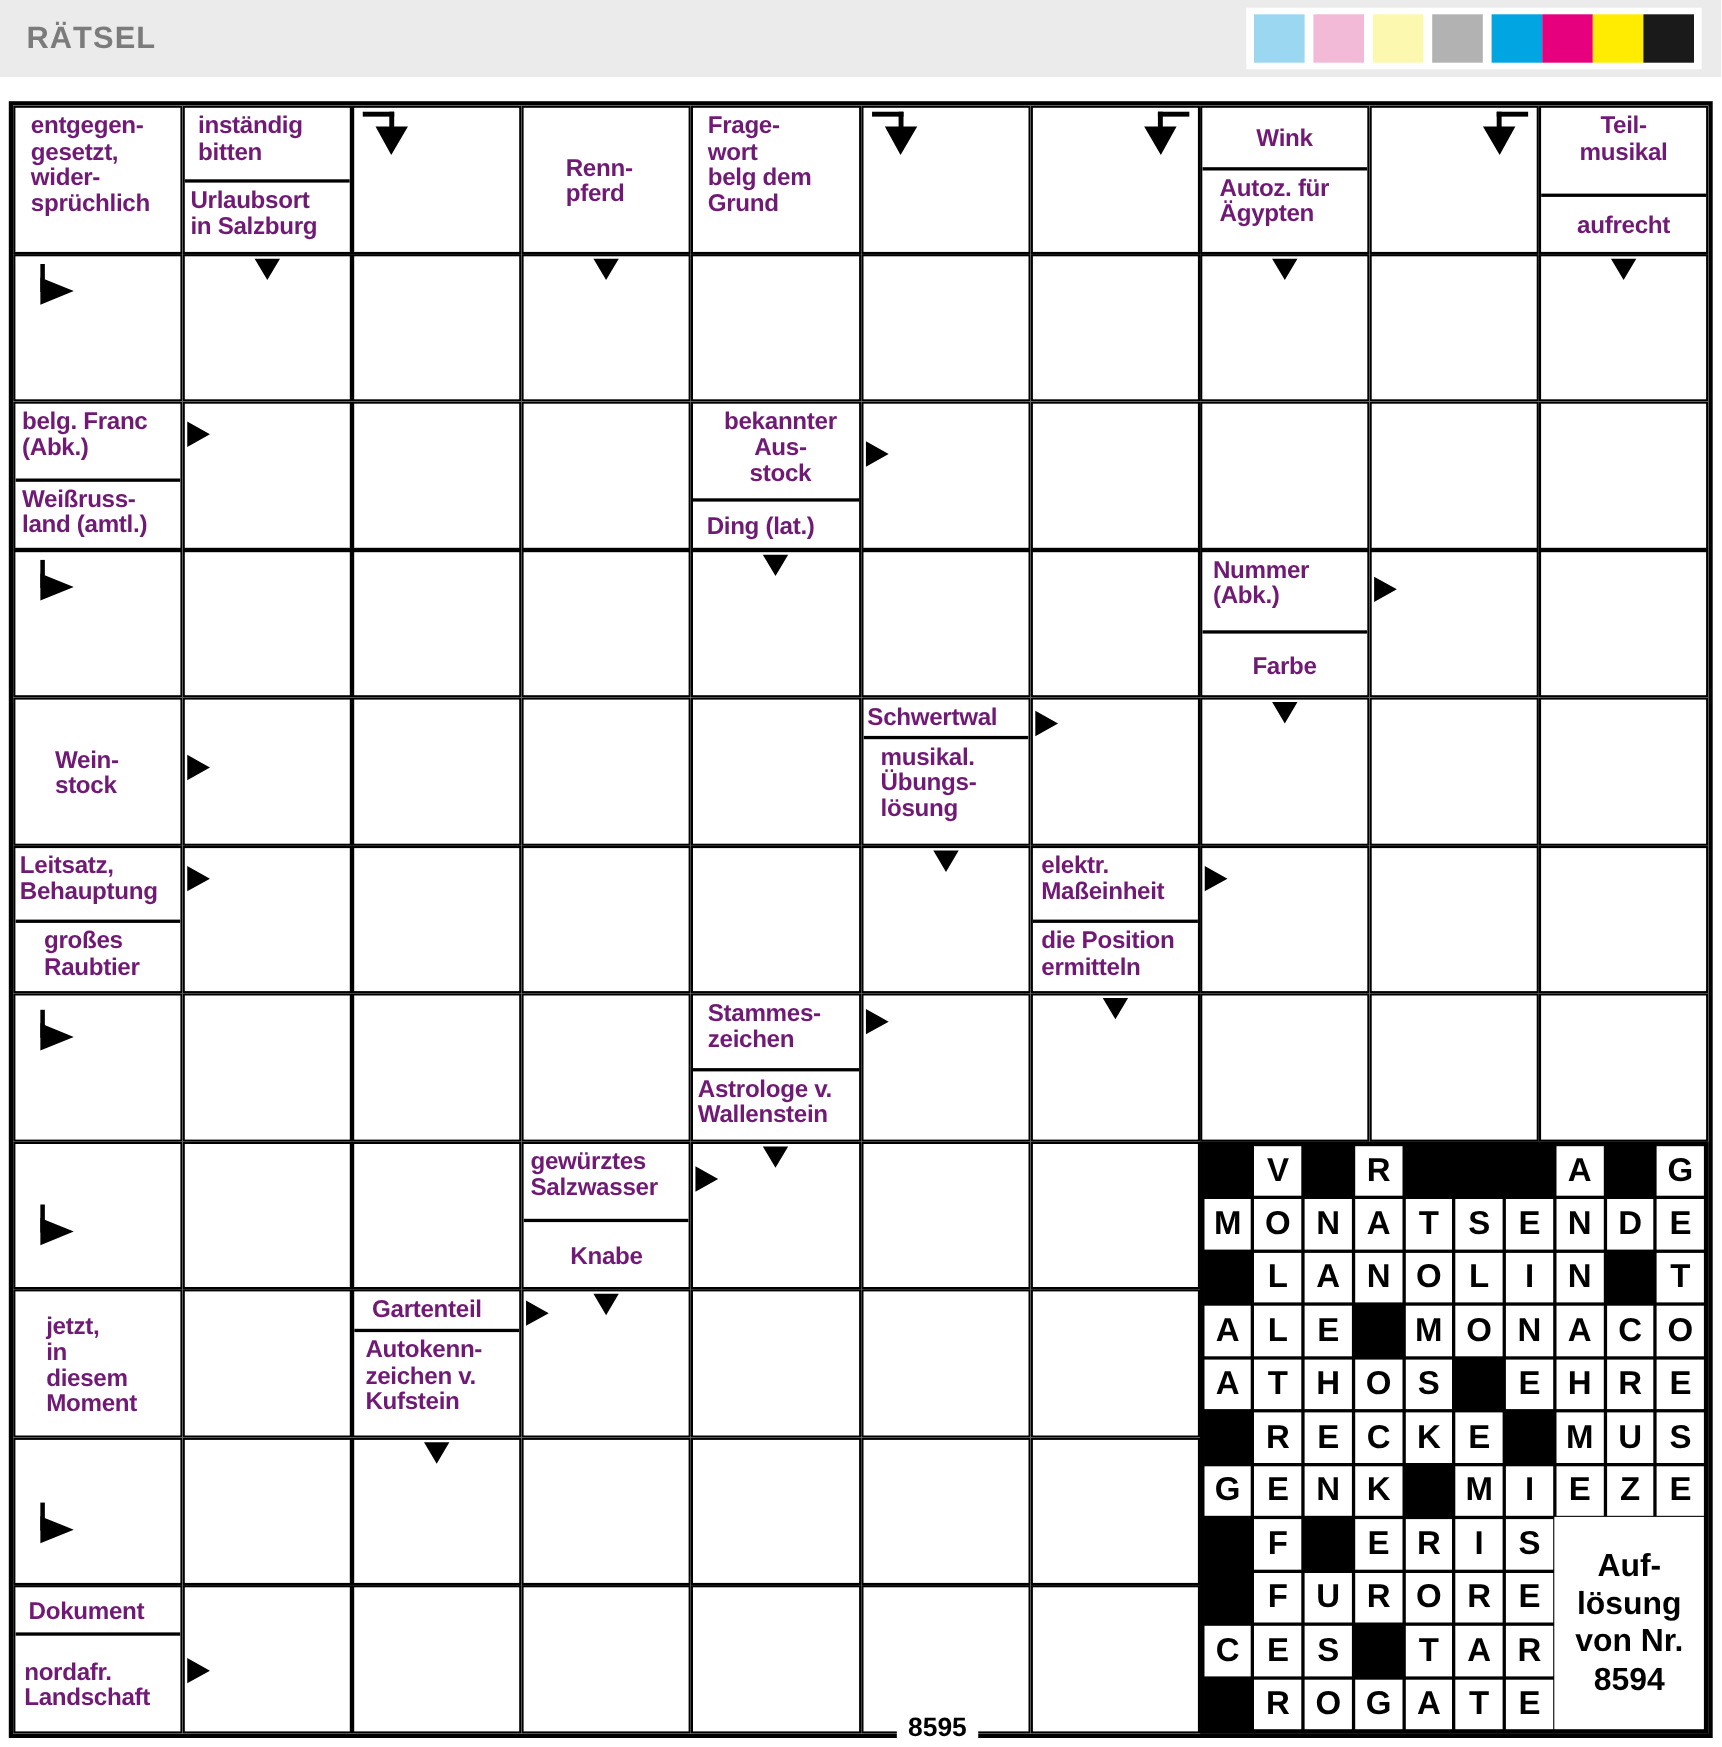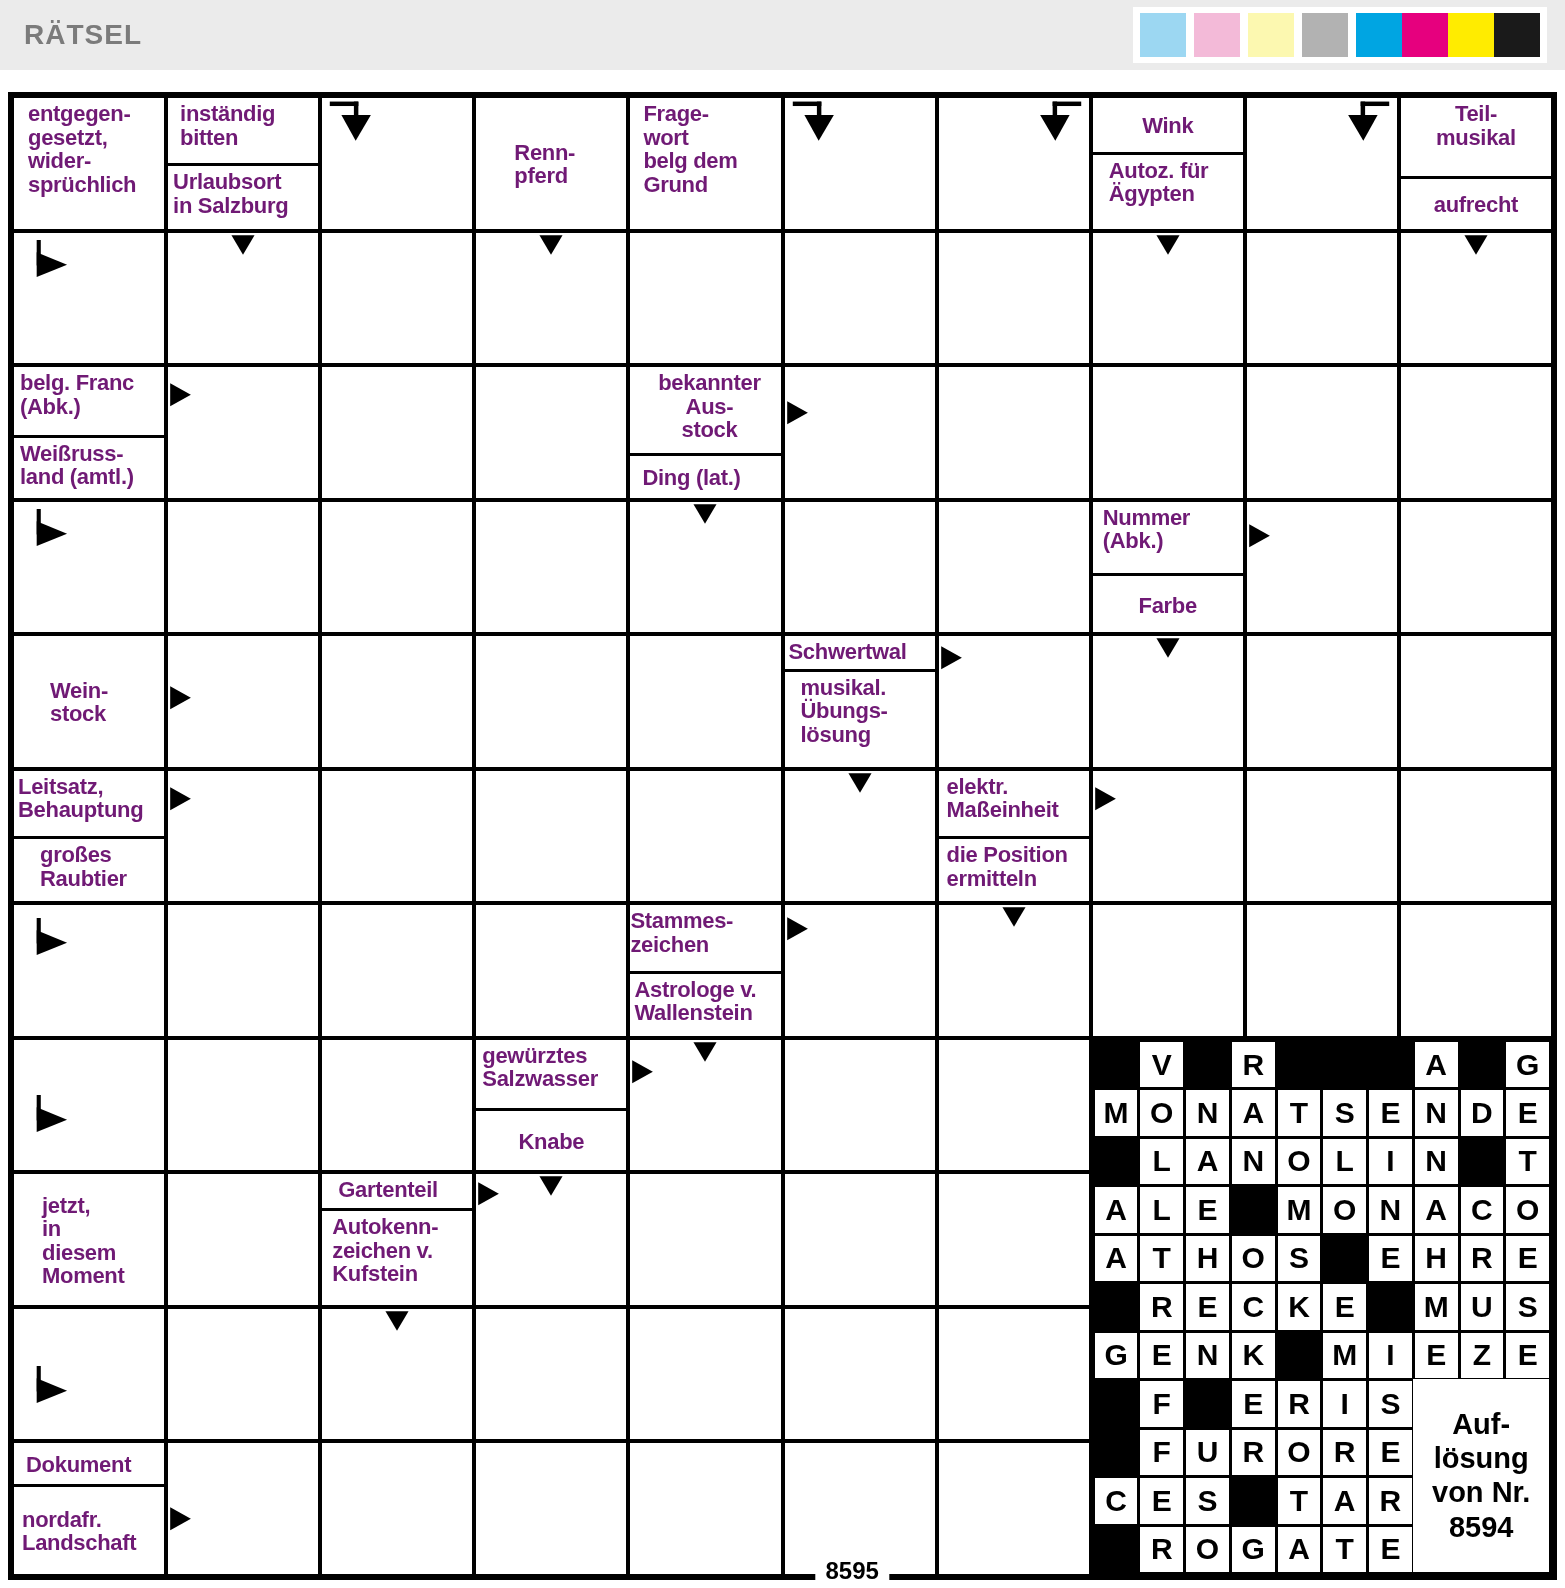--- a/index.html
+++ b/index.html
@@ -304,21 +304,21 @@
         <div class="cell" style="grid-area: 7 / 1;">
           <svg viewBox="0 0 56 56" class="arrow flag" style="top: 12px;">
             <rect x="13" y="0" width="5" height="31"></rect>
             <polygon points="13,15 13,45 50,30"></polygon>
           </svg>
         </div>
         <div class="cell" style="grid-area: 7 / 2;"></div>
         <div class="cell" style="grid-area: 7 / 3;"></div>
         <div class="cell" style="grid-area: 7 / 4;"></div>
         <div class="cell clue" style="grid-area: 7 / 5;">
-          <div class="part" style="height: 50%; padding-left: 0;">
+          <div class="part" style="height: 50%; padding-left: 13px;">
             <div>Stammes-</div>
             <div>zeichen</div>
           </div>
           <div class="part dv" style="height: 50%; padding-left: 4px;">
             <div>Astrologe v.</div>
             <div>Wallenstein</div>
           </div>
         </div>
         <div class="cell" style="grid-area: 7 / 6;">
           <svg viewBox="0 0 56 56" class="arrow right" style="top: 6px;">

